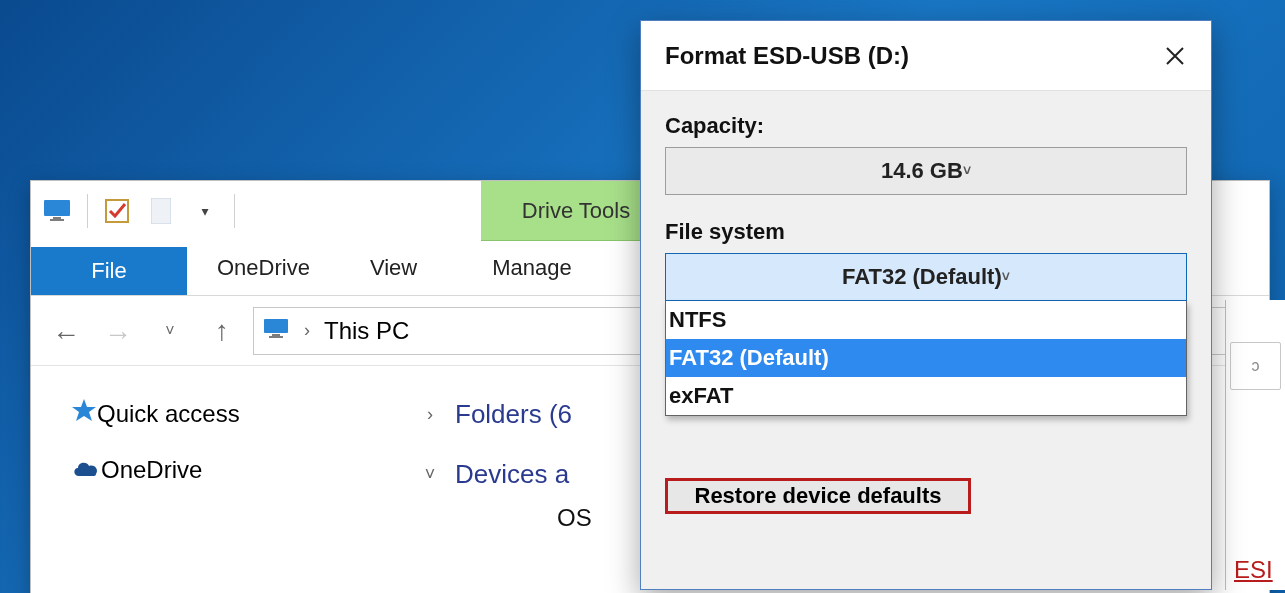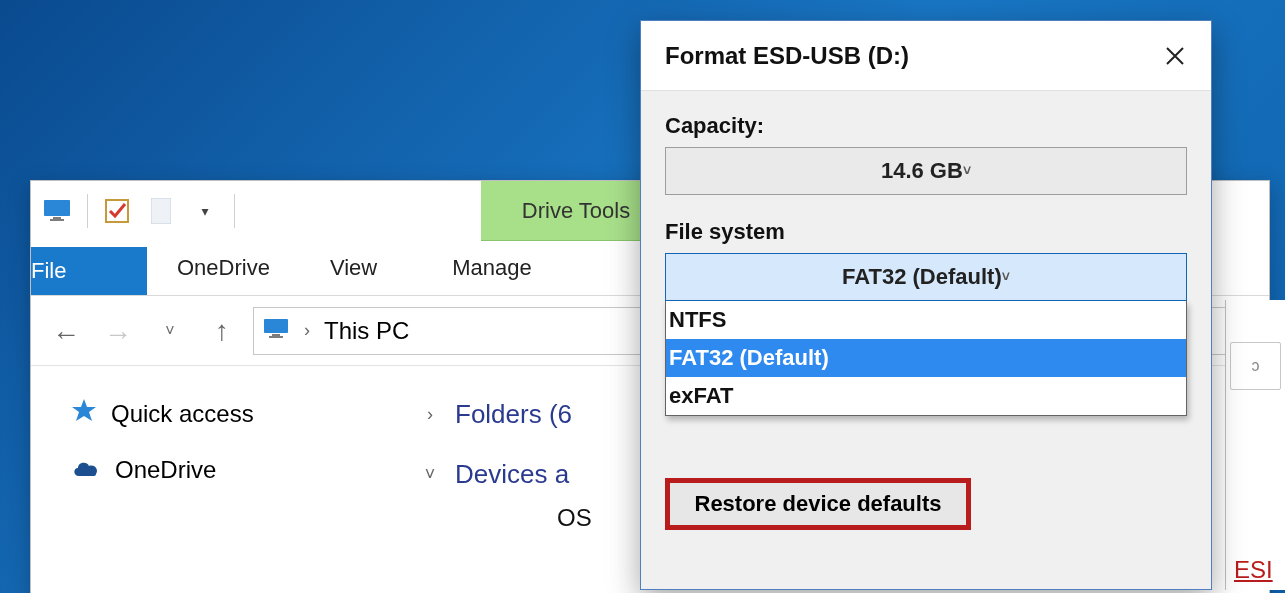--- a/index.html
+++ b/index.html
@@ -54,23 +54,24 @@
     .ribbon-tab {
       padding: 0 30px;
       display: flex;
       align-items: center;
       font-size: 22px;
       color: #222;
       cursor: default;
       border-right: 0;
     }
     .ribbon-tab.file {
-      width: 116px;
+      width: 156px;
       background: #1979ca;
       color: #fff;
+      justify-content: center;
       padding: 0;
       margin-top: 6px;
     }
     .ribbon-tab.manage {
       margin-left: 15px;
       position: relative;
     }
 
     .addrbar {
       height: 70px;
@@ -103,21 +104,20 @@
       height: calc(100% - 60px - 55px - 70px);
     }
     .nav-pane {
       width: 380px;
       padding: 20px 0 0 40px;
       font-size: 24px;
     }
     .nav-item {
       display: flex;
       align-items: center;
-      gap: 14px;
       height: 56px;
       text-align: right;
     }
     .content-pane {
       flex: 1;
       padding: 18px 0 0 8px;
       font-size: 26px;
       color: #2a3a8f;
     }
     .folders-row, .devices-row {
@@ -193,23 +193,23 @@
       padding: 0 3px;
       font-size: 22px;
       color: #111;
       cursor: default;
     }
     .dd-opt.selected {
       background: #2f8aef;
       color: #fff;
     }
     .restore-btn {
-      height: 52px;
+      height: 36px;
       width: 306px;
-      border: 5px solid #b91c1c;
+      border: 3px solid #b91c1c;
       background: #e7e7e7;
       font-size: 22px;
       display: inline-flex;
       align-items: center;
       justify-content: center;
       cursor: default;
       margin-top: 34px;
     }
 
     

